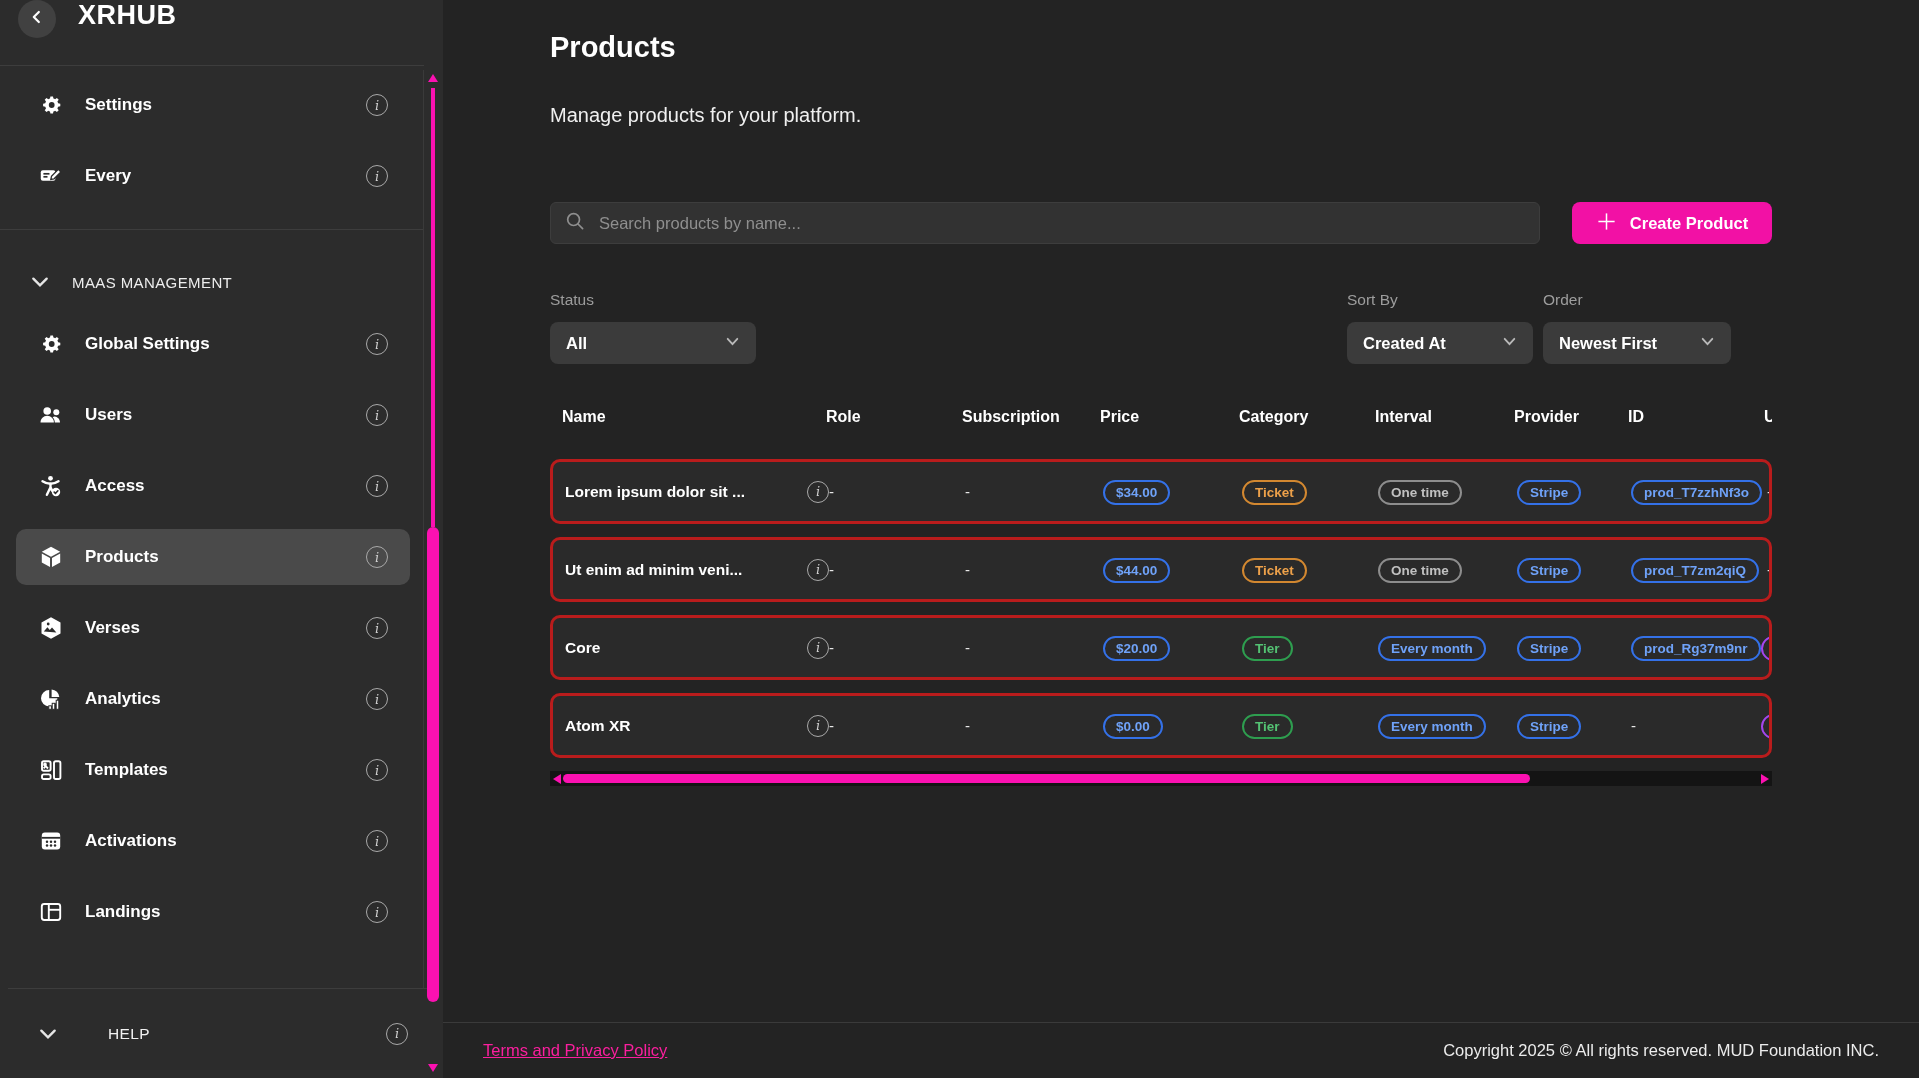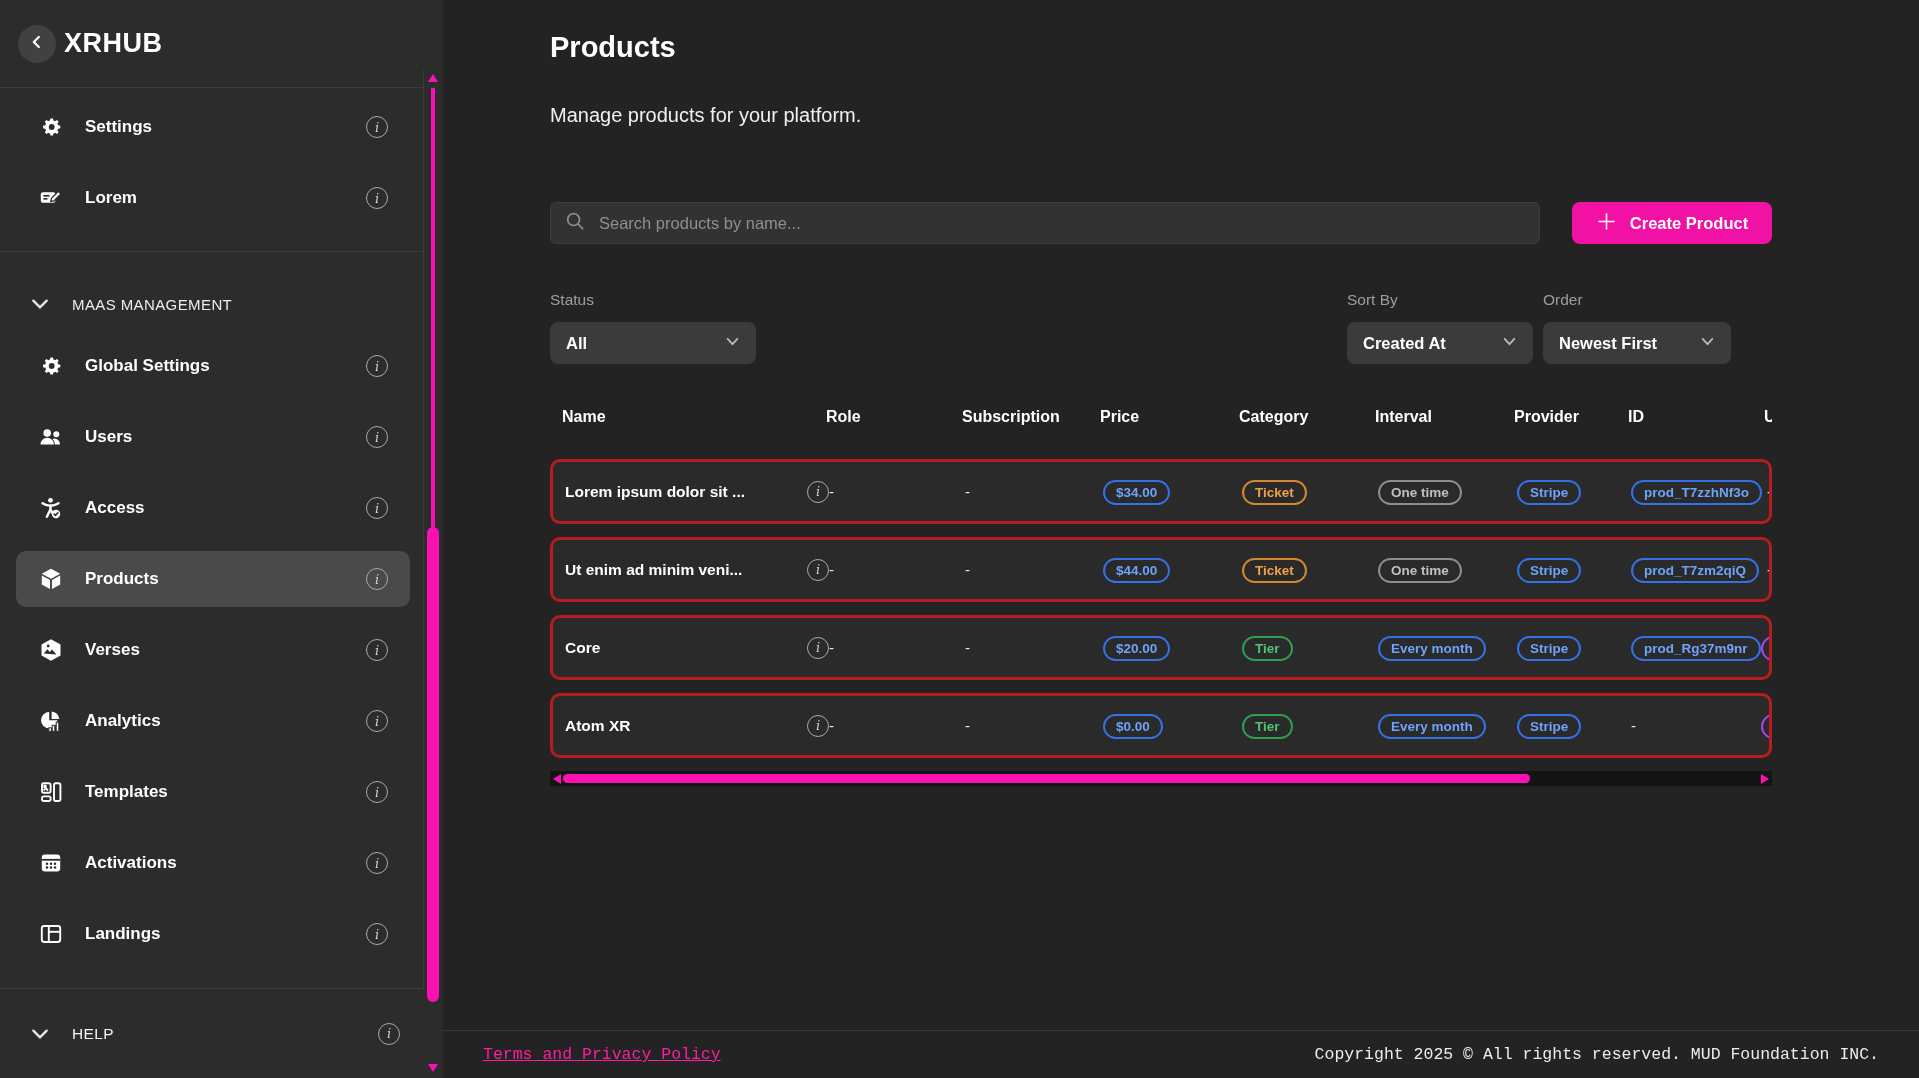--- a/index.html
+++ b/index.html
@@ -4,44 +4,44 @@
 <style>
   * { box-sizing: border-box; }
   html,body { margin:0; padding:0; overflow:hidden; }
   body {
     width:1919px; height:1078px; background:#232323; color:#fff;
     font-family:"Liberation Sans", sans-serif; display:flex;
   }
   
   .sidebar { width:443px; flex-shrink:0; background:#2c2c2c; position:relative; }
   .sidebar-vline { position:absolute; top:70px; right:19px; bottom:0; width:1px; background:#3a3a3a; }
-  .logo-row { height:88px; width:424px; display:flex; align-items:center; gap:8px;
+  .logo-row { height:66px; width:424px; display:flex; align-items:flex-start; gap:22px;
               padding-left:18px; border-bottom:1px solid #3d3d3d; }
   .back-btn { width:38px; height:38px; border-radius:50%; background:#414141;
               display:flex; align-items:center; justify-content:center; cursor:pointer; flex-shrink:0; }
   .logo-title { font-size:27px; font-weight:bold; letter-spacing:.5px; }
   .nav { padding-top:11px; }
   .nav-item { height:56px; margin:0 33px 15px 16px; display:flex; align-items:center;
               padding:0 22px 0 23px; border-radius:10px; cursor:pointer; }
   .nav-item.active { background:#4a4a4a; }
   .nav-icon { width:24px; height:24px; display:flex; align-items:center; justify-content:center; flex-shrink:0; }
   .nav-icon svg { width:24px; height:24px; }
   .nav-label { margin-left:22px; font-size:17px; font-weight:bold; white-space:nowrap; }
   .info-btn { margin-left:auto; width:22px; height:22px; border-radius:50%;
               border:1.5px solid #a9a9a9; color:#cfcfcf; display:flex; align-items:center;
               justify-content:center; flex-shrink:0; cursor:pointer; }
   .info-btn::after { content:"i"; font-family:"DejaVu Serif", serif; font-style:italic;
               font-size:13px; line-height:1; }
   .sb-divider { height:1px; width:424px; background:#3d3d3d; margin-top:25px; }
   .section-head { height:52px; margin:26px 33px 8px 16px; display:flex; align-items:center;
               padding:0 22px 0 12px; cursor:pointer; }
   .section-label { margin-left:20px; font-size:15px; color:#ededed; letter-spacing:.4px; }
-  .help-row { position:absolute; bottom:0; left:0; width:424px; height:90px;
+  .help-row { position:absolute; bottom:0; left:8px; width:424px; height:90px;
               border-top:1px solid #3d3d3d; display:flex; align-items:center;
-              padding:0 24px 0 28px; cursor:pointer; background:#2c2c2c; }
+              padding:0 24px 0 28px; cursor:pointer; background:#2c2c2c;gap:28px; }
   .help-label { margin-left:20px; font-size:15.5px; color:#f2f2f2; letter-spacing:.4px; }
   .help-row .info-btn { margin-left:auto; }
   
   .vsb-up   { position:absolute; top:74px;  right:5px; width:0; height:0; cursor:pointer;
               border-left:5px solid transparent; border-right:5px solid transparent;
               border-bottom:8px solid #fb11b1; }
   .vsb-line { position:absolute; top:88px; right:8px; width:4px; height:439px; background:#fb11b1; }
   .vsb-thumb{ position:absolute; top:527px; right:4px; width:12px; height:475px;
               border-radius:6px; background:#fb11b1; cursor:pointer; }
   .vsb-down { position:absolute; bottom:6px; right:5px; width:0; height:0; cursor:pointer;
@@ -97,23 +97,23 @@
              position:relative; display:flex; align-items:center; }
   .hsb-left { position:absolute; left:3px; width:0; height:0; cursor:pointer;
               border-top:5px solid transparent; border-bottom:5px solid transparent;
               border-right:8px solid #fb11b1; }
   .hsb-thumb{ position:absolute; left:13px; width:967px; height:9px; border-radius:5px;
               background:#fb11b1; cursor:pointer; }
   .hsb-right{ position:absolute; right:3px; width:0; height:0; cursor:pointer;
               border-top:5px solid transparent; border-bottom:5px solid transparent;
               border-left:8px solid #fb11b1; }
   
-  .footer { position:absolute; left:0; right:0; bottom:0; height:48px;
+  .footer { position:absolute; left:0; right:0; bottom:0; height:56px;
             border-top:1px solid #3a3a3a; display:flex; align-items:center;
-            justify-content:space-between; padding:0 40px;font-family:Liberation Mono, monospace; }
+            justify-content:space-between; padding:0 40px; }
   .footer-link { color:#fa1f9e; font-size:16.5px; text-decoration:underline; cursor:pointer; }
   .footer-copy { color:#ececec; font-size:16.5px; }
 </style>
 </head>
 <body>
 
 <aside class="sidebar">
   <div class="sidebar-vline"></div>
   <div class="logo-row">
     <div class="back-btn">
@@ -137,21 +137,21 @@
       </div>
       <div class="nav-item">
         <span class="nav-icon">
           <svg viewBox="0 0 24 24">
             <rect x="1.8" y="6.2" width="14.6" height="10.6" rx="2" fill="#fff"></rect>
             <line x1="4.4" y1="9.8" x2="10.5" y2="9.8" stroke="#2c2c2c" stroke-width="1.7"></line>
             <line x1="4.4" y1="12.8" x2="8.5" y2="12.8" stroke="#2c2c2c" stroke-width="1.7"></line>
             <path d="M12.5 12.2l6.8-6.8 2.6 2.6-6.8 6.8-3.3.7z" fill="#fff" stroke="#2c2c2c" stroke-width="1.3"></path>
           </svg>
         </span>
-        <span class="nav-label">Lorem</span>
+        <span class="nav-label">Every</span>
         <span class="info-btn"></span>
       </div>
       <div class="sb-divider"></div>
       <div class="section-head">
         <span class="nav-icon">
           <svg viewBox="0 0 18 18" width="18" height="18">
             <polyline points="4 6.5 9 11.5 14 6.5" fill="none" stroke="#e6e6e6" stroke-width="1.8" stroke-linecap="round"></polyline>
           </svg>
         </span>
         <span class="section-label">MAAS MANAGEMENT</span>

